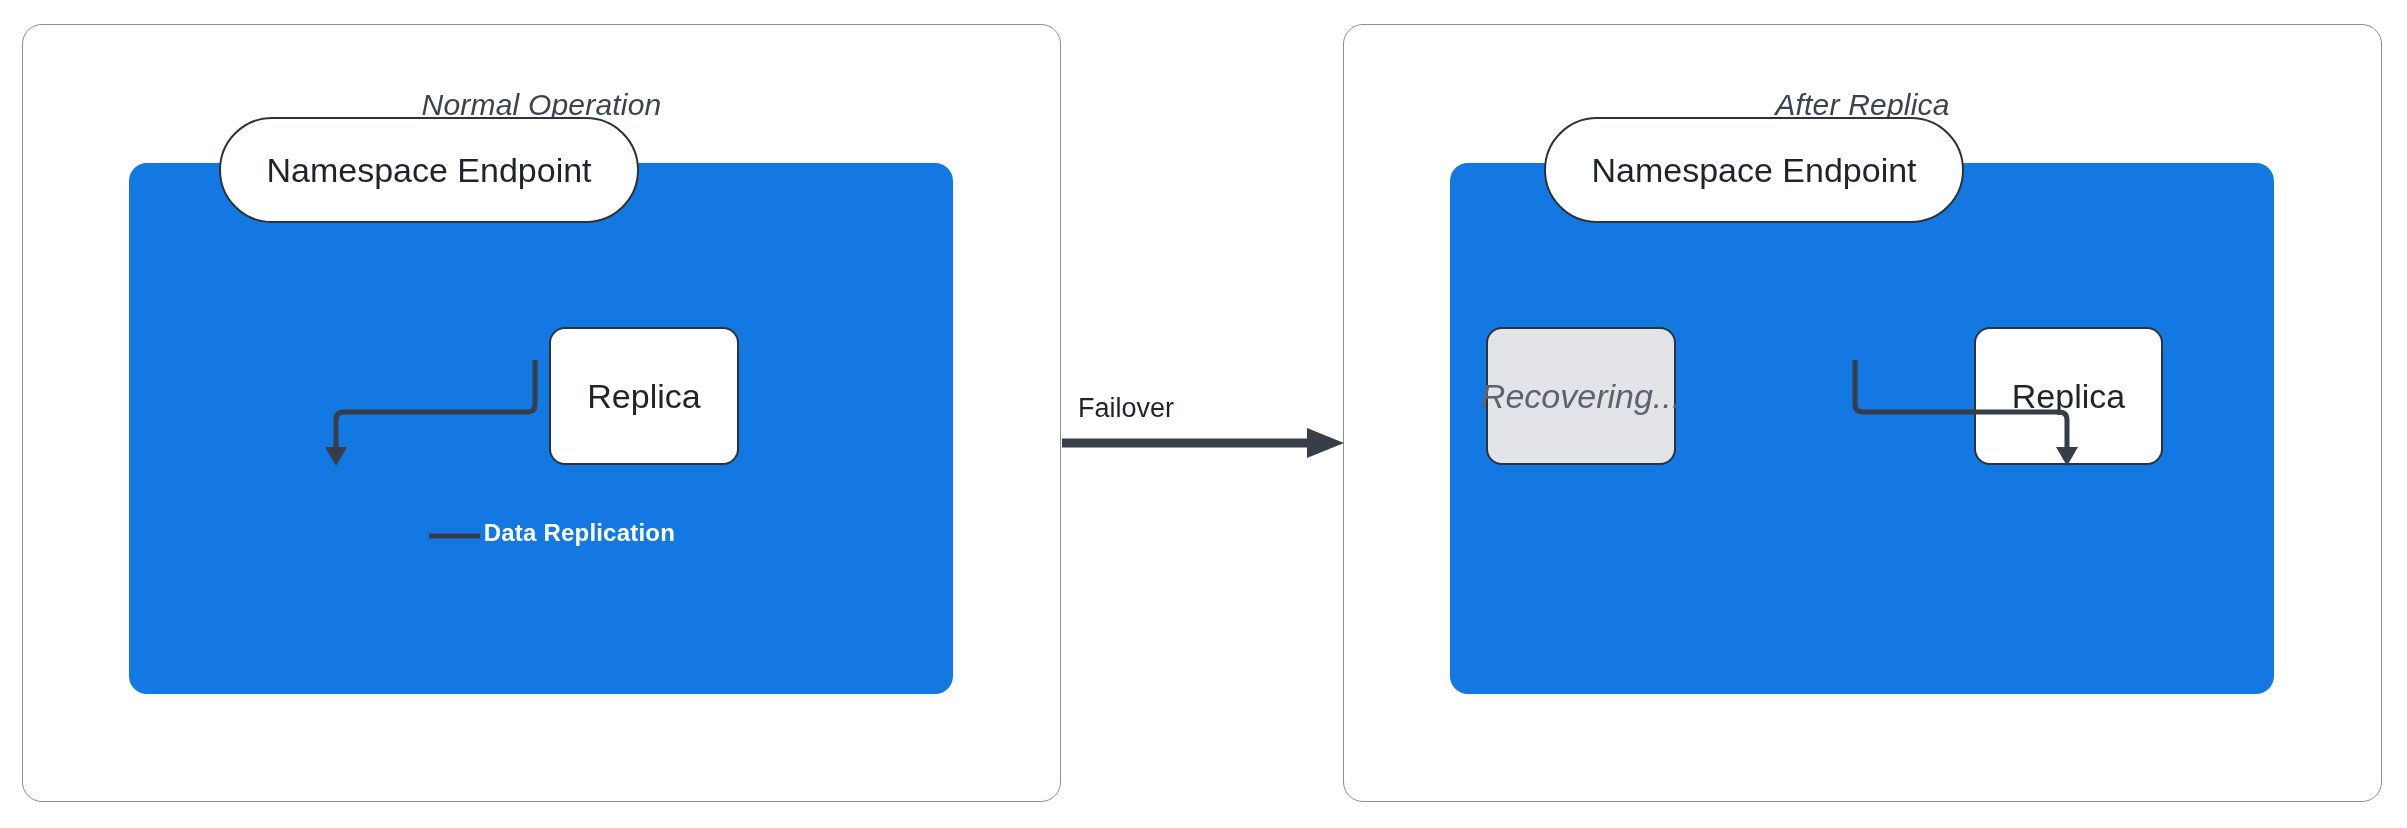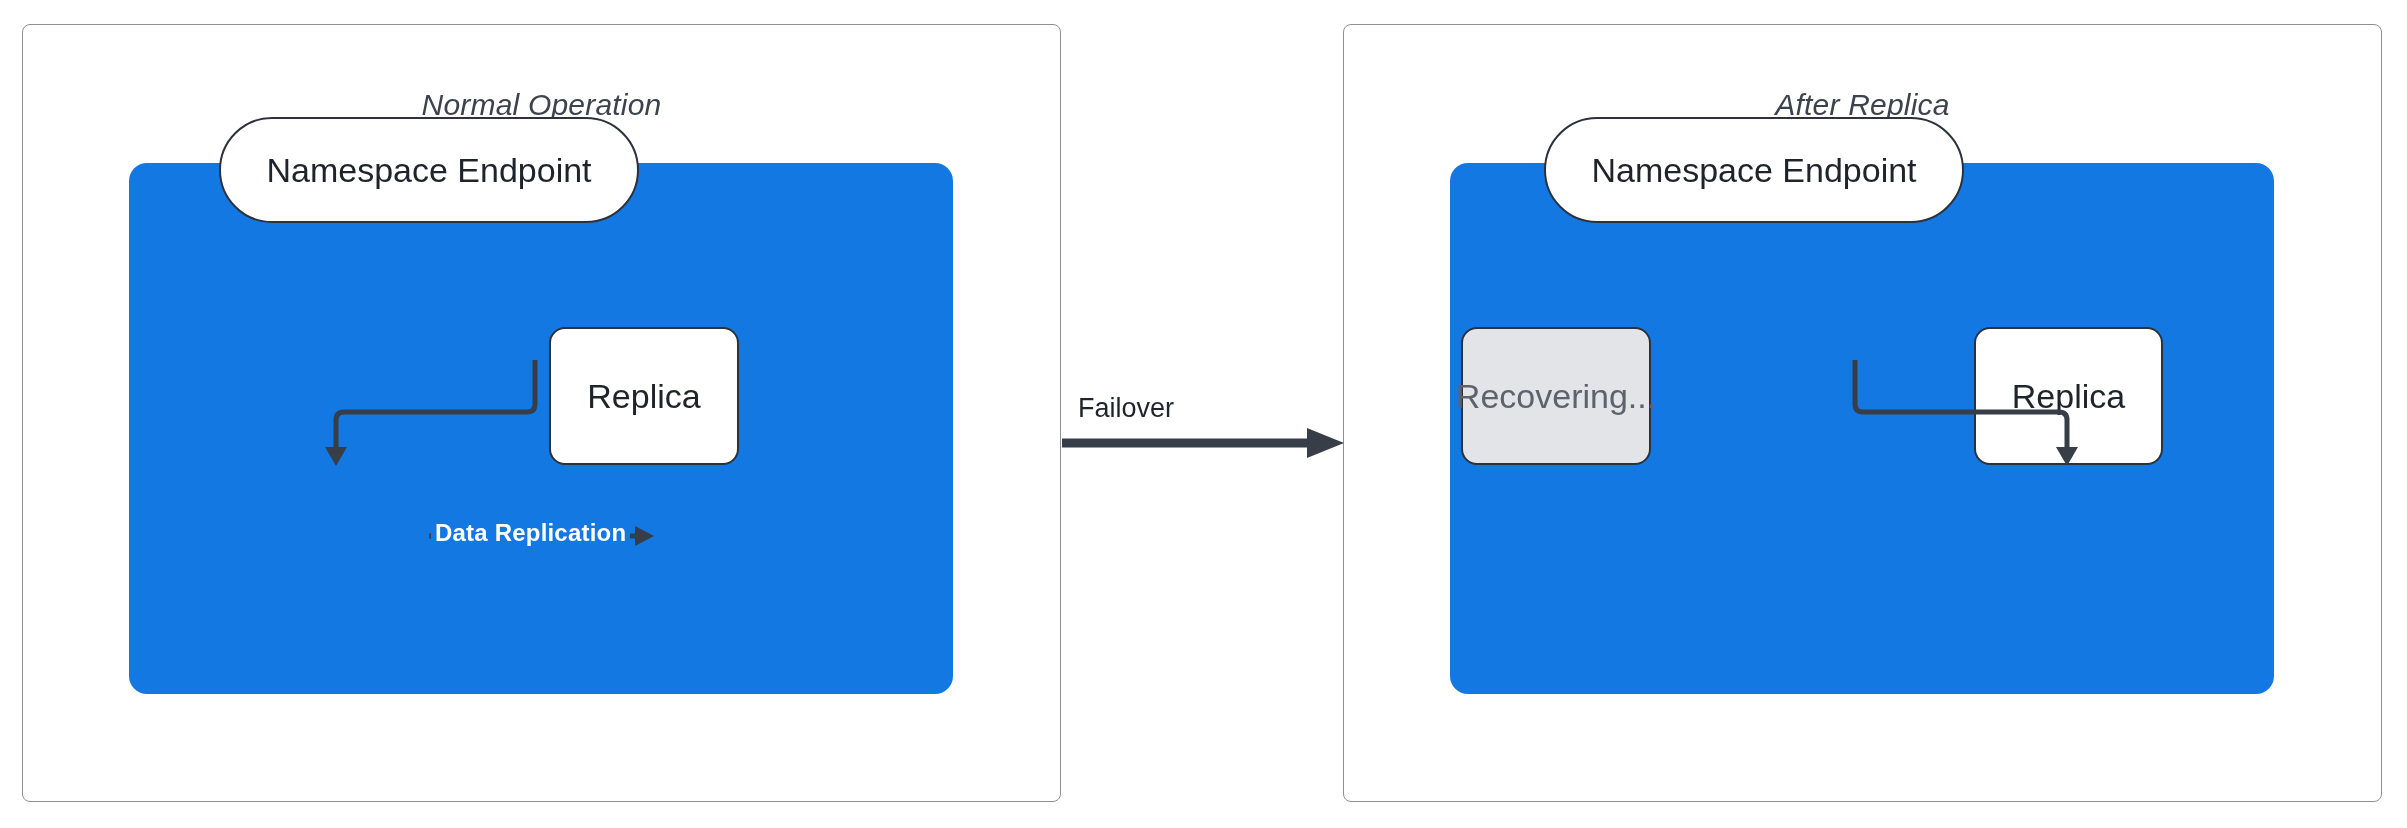--- a/index.html
+++ b/index.html
@@ -18,21 +18,21 @@
   html,body{margin:0;padding:0;}
   body{
     width:2407px;height:828px;position:relative;overflow:hidden;
     background:var(--canvas-bg);
     font-family:"Liberation Sans", sans-serif;
   }
   .panel{
     position:absolute;top:24px;width:1039px;height:778px;
     background:var(--canvas-bg);
     border:1.5px solid var(--panel-border);
-    border-radius:8px;
+    border-radius:20px;
     box-sizing:border-box;
   }
   .panel.left{left:22px;}
   .panel.right{left:1343px;}
   .panel-title{
     position:absolute;top:63px;left:0;width:100%;
     text-align:center;
     font-size:30px;font-style:italic;
     color:var(--title-text);
     letter-spacing:0.2px;
@@ -62,35 +62,37 @@
     width:192px;height:138px;border-radius:16px;
     top:302px;
   }
   .panel.left  .rect.a{left:110px;}
   .panel.left  .rect.b{left:526px;width:190px;}
   .panel.right .rect.a{left:117px;width:190px;}
   .panel.right .rect.b{left:630px;width:189px;}
   .rect.recovering{
     background:var(--recovering-bg);
     color:var(--recovering-text);
+    font-style:italic;
     border-width:2px;
+    margin-left:25px;
   }
   .overlay{
     position:absolute;left:0;top:0;width:2407px;height:828px;
     pointer-events:none;
   }
   .overlay .edge{
     fill:none;stroke:var(--edge-stroke);
     stroke-width:5;stroke-linecap:butt;
   }
   .overlay .head{fill:var(--edge-stroke);stroke:none;}
   .overlay .shaft{stroke:var(--edge-stroke);stroke-width:9;}
   .edge-label{
-    position:absolute;left:431px;top:517px;width:222px;
-    text-align:left;
+    position:absolute;left:457px;top:517px;width:222px;
+    text-align:right;
   }
   .edge-label span{
     display:inline-block;
     background:var(--cluster-blue);
     color:var(--replication-label-text);
     font-size:24px;font-weight:bold;
     padding:2px 4px;
     letter-spacing:0.2px;
   }
   .transition-label{

